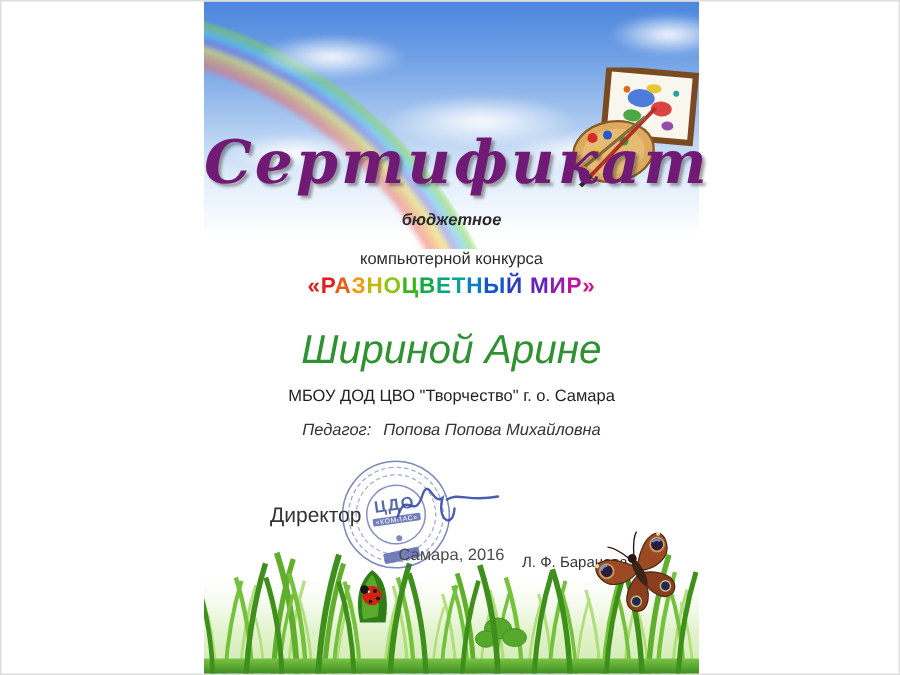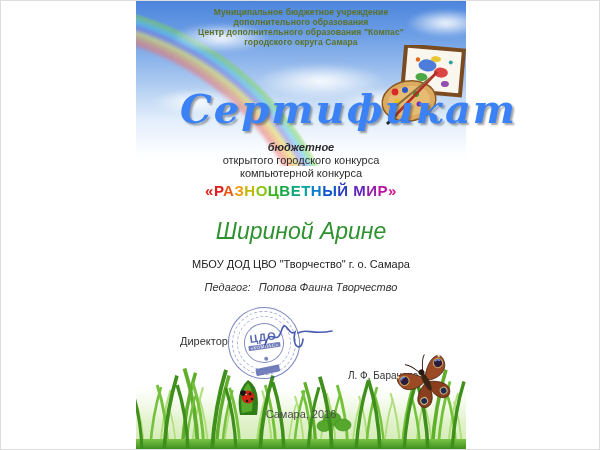--- a/index.html
+++ b/index.html
@@ -22,34 +22,34 @@
   .c1{left:35px;top:22px;width:100px;height:30px;}
   .c2{left:120px;top:62px;width:130px;height:36px;}
   .c3{left:15px;top:88px;width:90px;height:26px;}
   .c4{left:200px;top:86px;width:110px;height:30px;}
   .c5{left:270px;top:8px;width:80px;height:28px;}
 
   
   .abs{position:absolute;left:0;width:330px;text-align:center;}
   .org{top:6px;font-size:8.5px;line-height:10px;font-weight:bold;color:#5b7226;letter-spacing:.1px;}
   .title{top:84px;font-family:"DejaVu Serif",serif;font-style:italic;font-weight:bold;
-         font-size:40px;letter-spacing:2px;color:#3b82f6;
-         text-shadow:2px 2px 2px rgba(50,50,50,.45);z-index:2;padding-left:44px;}
+         font-size:40px;letter-spacing:2px;color:#701a75;
+         text-shadow:2px 2px 2px rgba(50,50,50,.45);z-index:2;}
   .participant{top:140px;font-size:11px;font-weight:bold;font-style:italic;color:#2b2b2b;}
   .evt1{top:153px;font-size:11px;color:#2b2b2b;}
   .evt2{top:166px;font-size:11px;color:#2b2b2b;}
   .contest{top:181px;font-size:15px;font-weight:bold;letter-spacing:.5px;}
   .issued{top:203px;font-size:10.5px;color:#3c3c3c;}
-  .recipient{top:217px;font-size:23px;font-style:italic;color:#2f9230;}
+  .recipient{top:217px;font-size:27px;font-style:italic;color:#2f9230;}
   .school{top:257px;font-size:11px;color:#222;}
   .teacher{top:280px;font-size:11px;font-style:italic;color:#333;}
   .teacher .lbl{margin-right:8px;margin-top:42px;}
-  .dir-label{position:absolute;left:44px;top:334px;font-size:11px;color:#333;}
+  .dir-label{position:absolute;left:44px;top:334px;font-size:14px;color:#333;}
   .dir-name{position:absolute;left:212px;top:334px;font-size:10px;color:#333;margin-top:35px;}
-  .city{top:363px;font-size:11px;color:#4a4a4a;z-index:3;margin-top:44px;}
+  .city{top:363px;font-size:11px;color:#4a4a4a;z-index:3;}
 
   
   .stamp{position:absolute;left:92px;top:306px;width:72px;height:72px;opacity:.85;transform:rotate(-8deg);z-index:2;}
   .stamp .ring{position:absolute;border-radius:50%;}
   .r1{left:0;top:0;right:0;bottom:0;border:1.6px solid rgba(61,79,161,.8);}
   .r2{left:4px;top:4px;right:4px;bottom:4px;border:1px dashed rgba(61,79,161,.55);}
   .r3{left:9px;top:9px;right:9px;bottom:9px;border:1px dashed rgba(61,79,161,.5);}
   .r4{left:16px;top:16px;right:16px;bottom:16px;border:1.2px solid rgba(61,79,161,.75);}
   .stamp-center{position:absolute;left:0;top:24px;width:72px;text-align:center;
         font-size:11px;font-weight:bold;color:#3d4fa1;letter-spacing:1px;}
@@ -72,26 +72,20 @@
 
     <div class="sky">
       <div class="rainbow"></div>
       <div class="cloud c1"></div>
       <div class="cloud c2"></div>
       <div class="cloud c3"></div>
       <div class="cloud c4"></div>
       <div class="cloud c5"></div>
     </div>
 
-    <div class="abs org">
-      <div>Муниципальное бюджетное учреждение</div>
-      <div>дополнительного образования</div>
-      <div>Центр дополнительного образования "Компас"</div>
-      <div>городского округа Самара</div>
-    </div>
 
     <svg class="art" width="92" height="80" viewBox="0 0 92 80">
       <g transform="rotate(5 60 26)">
         <rect x="30" y="3" width="58" height="45" fill="#f9f6ee" stroke="#7a4a20" stroke-width="4"></rect>
         <ellipse cx="53" cy="21" rx="9" ry="6" fill="#3a6fd8" opacity=".9"></ellipse>
         <ellipse cx="67" cy="27" rx="7" ry="5" fill="#d83030" opacity=".9"></ellipse>
         <ellipse cx="48" cy="33" rx="6" ry="4" fill="#38a030" opacity=".9"></ellipse>
         <ellipse cx="61" cy="14" rx="5" ry="3" fill="#e8c020" opacity=".9"></ellipse>
         <ellipse cx="72" cy="38" rx="4" ry="3" fill="#8030a0" opacity=".85"></ellipse>
         <circle cx="43" cy="16" r="2.2" fill="#e06a18"></circle>
@@ -107,27 +101,26 @@
         <circle cx="34" cy="62" r="2.8" fill="#e87818"></circle>
         <circle cx="45" cy="59" r="2.5" fill="#7828a8"></circle>
         <line x1="63" y1="27" x2="20" y2="72" stroke="#b03028" stroke-width="2.6"></line>
         <line x1="20" y1="72" x2="13" y2="79" stroke="#2a2a2a" stroke-width="3"></line>
         <line x1="56" y1="33" x2="16" y2="66" stroke="#8a6a3a" stroke-width="2"></line>
       </g>
     </svg>
 
     <div class="abs title">Сертификат</div>
     <div class="abs participant">бюджетное</div>
-    <div class="abs evt1">открытого городского конкурса</div>
     <div class="abs evt2">компьютерной конкурса</div>
     <div class="abs contest"><span style="color: rgb(225, 29, 29);">«</span><span style="color: rgb(225, 29, 29);">Р</span><span style="color: rgb(234, 90, 20);">А</span><span style="color: rgb(242, 154, 12);">З</span><span style="color: rgb(192, 184, 10);">Н</span><span style="color: rgb(140, 196, 20);">О</span><span style="color: rgb(60, 180, 30);">Ц</span><span style="color: rgb(20, 168, 72);">В</span><span style="color: rgb(10, 168, 120);">Е</span><span style="color: rgb(6, 164, 160);">Т</span><span style="color: rgb(10, 124, 200);">Н</span><span style="color: rgb(20, 86, 204);">Ы</span><span style="color: rgb(42, 60, 192);">Й</span><span style="color: rgb(42, 60, 192);"> </span><span style="color: rgb(98, 36, 188);">М</span><span style="color: rgb(149, 28, 174);">И</span><span style="color: rgb(188, 22, 160);">Р</span><span style="color: rgb(210, 20, 144);">»</span></div>
     <div class="abs recipient">Шириной Арине</div>
     <div class="abs school">МБОУ ДОД ЦВО "Творчество" г. о. Самара</div>
     <div class="abs teacher">
-      <span class="lbl">Педагог:</span><span>Попова Фаина Творчество</span>
+      <span class="lbl">Педагог:</span><span>Попова Попова Михайловна</span>
     </div>
 
     <div class="dir-label">Директор</div>
 
     <div class="stamp">
       <div class="ring r1"></div>
       <div class="ring r2"></div>
       <div class="ring r3"></div>
       <div class="ring r4"></div>
       <div class="stamp-center">ЦДО</div>

